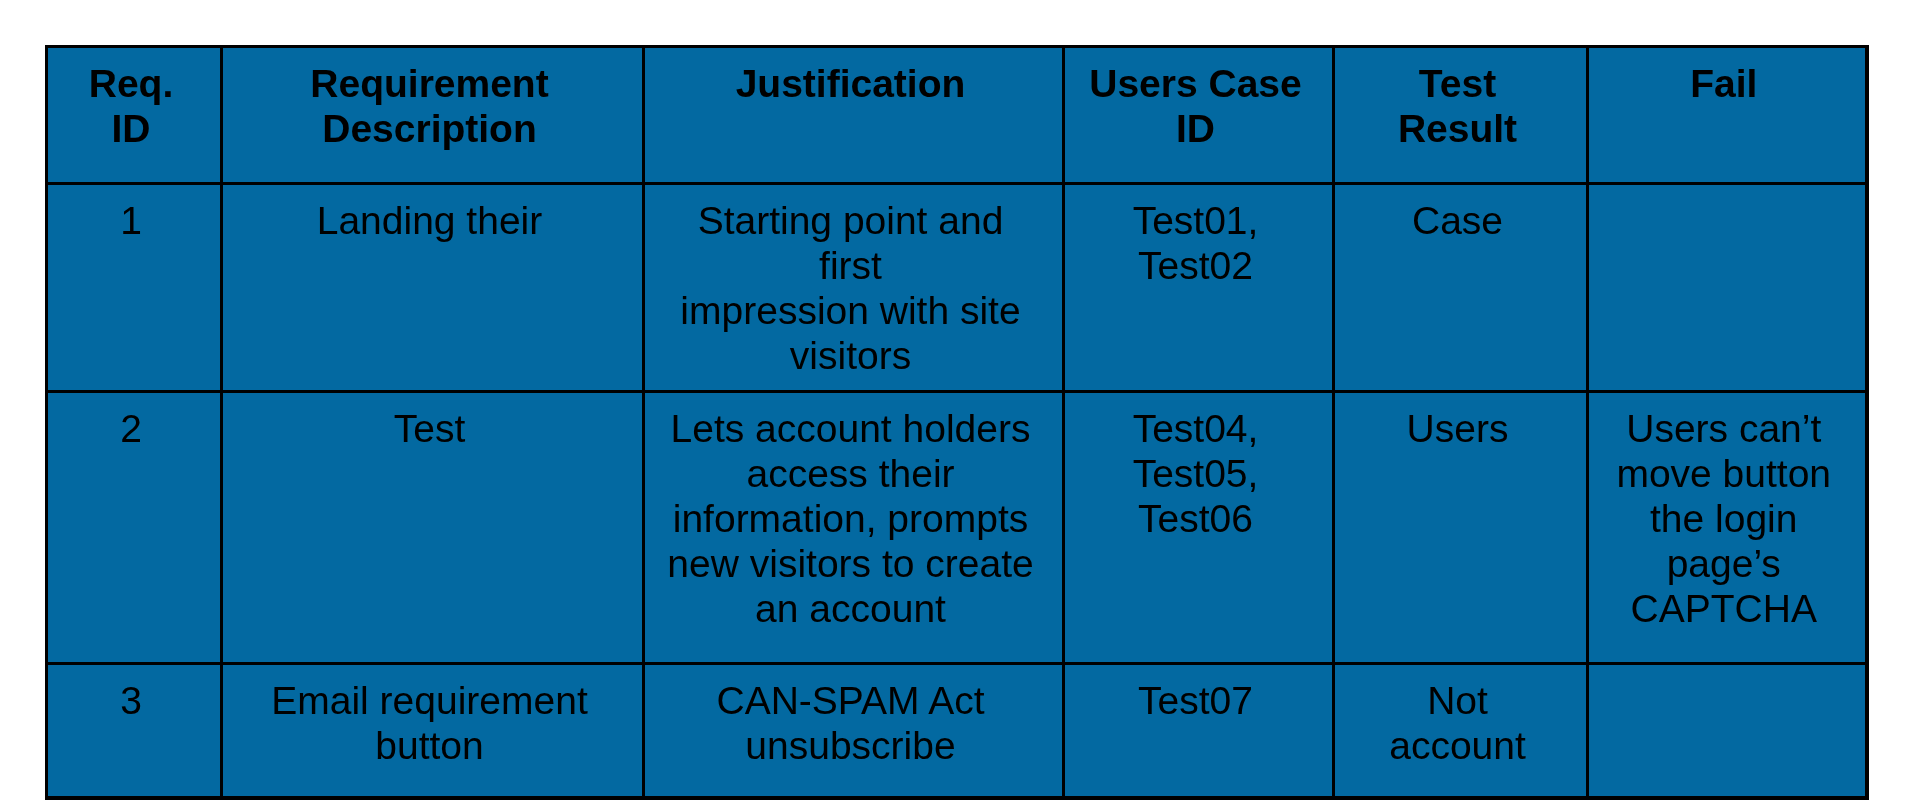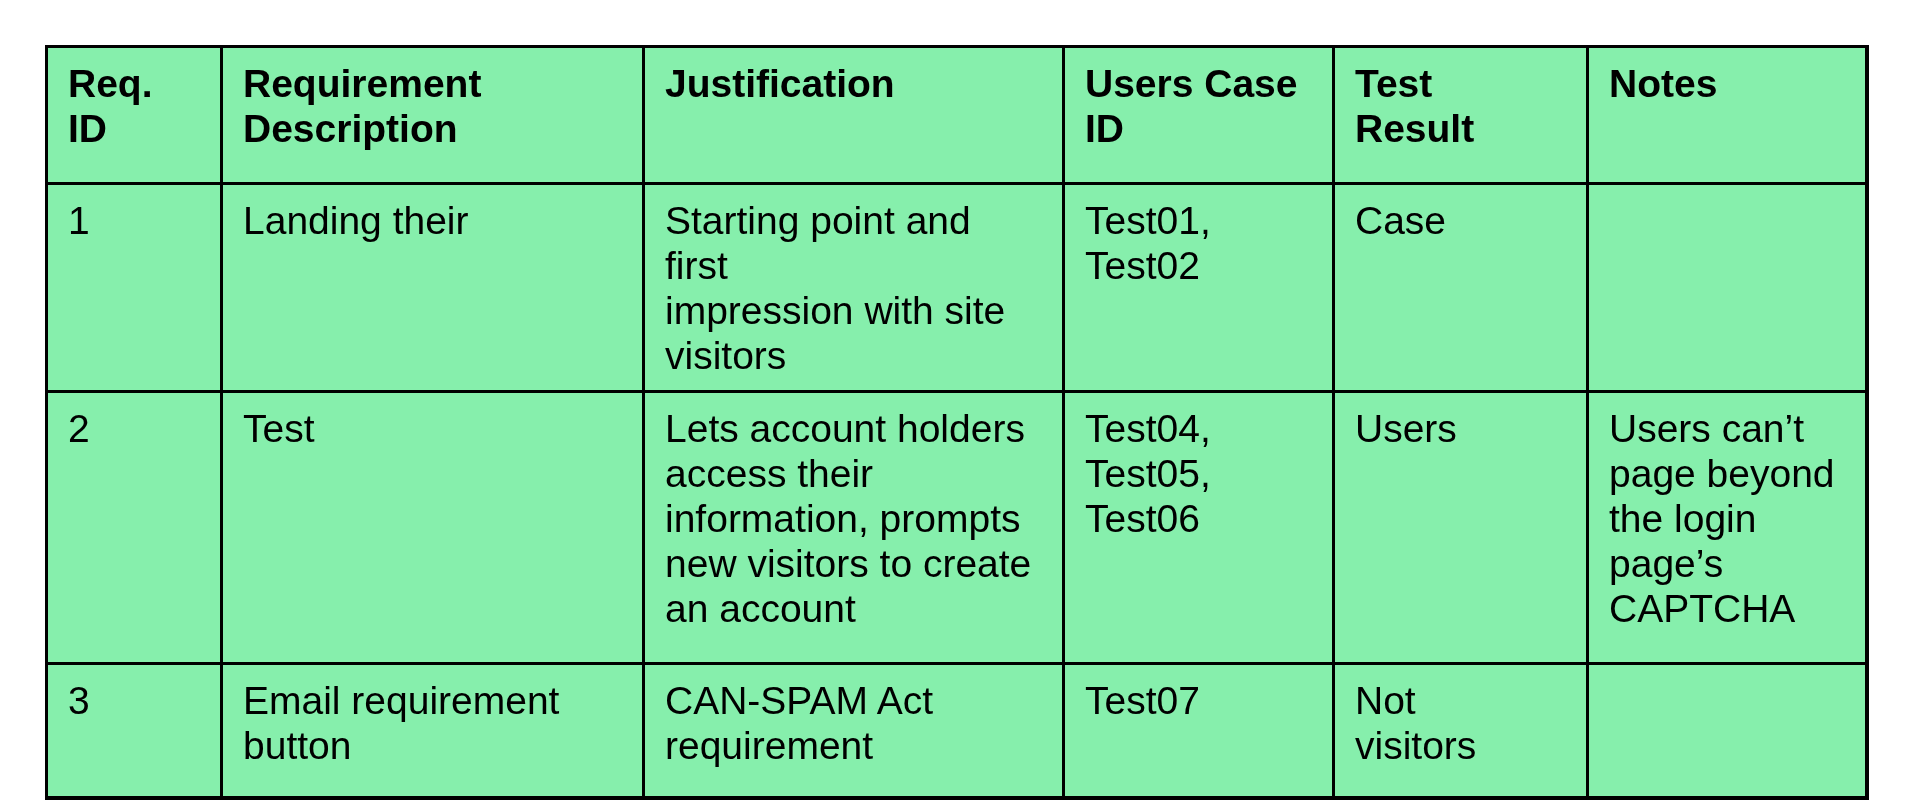--- a/index.html
+++ b/index.html
@@ -23,28 +23,28 @@
     border-collapse: collapse;
     table-layout: fixed;
     border: 3px solid #000000;
     border-bottom-width: 4px;
     border-right-width: 4px;
   }
   table.req-table th,
   table.req-table td {
     border: 3px solid #000000;
     vertical-align: top;
-    text-align: left;
+    text-align: center;
     padding: 13px 26px 12px 20px;
     font-size: 39px;
     line-height: 45px;
     white-space: pre-line;
     overflow: hidden;
     color: #000000;
-    background: #86efac;
+    background: #0369a1;
   }
   table.req-table th {
     font-weight: bold;
   }
   table.req-table td {
     font-weight: normal;
   }
 </style>
 </head>
 <body>
@@ -61,21 +61,21 @@
     </colgroup>
     <thead>
       <tr style="height:137px">
         <th>Req. ID</th>
         <th>Requirement
 Description</th>
         <th>Justification</th>
         <th>Users Case
 ID</th>
         <th>Test Result</th>
-        <th>Notes</th>
+        <th>Fail</th>
       </tr>
     </thead>
     <tbody>
       <tr style="height:168px">
         <td>1</td>
         <td>Landing their</td>
         <td>Starting point and first
 impression with site
 visitors</td>
         <td>Test01,
@@ -89,31 +89,31 @@
         <td>Lets account holders
 access their
 information, prompts
 new visitors to create
 an account</td>
         <td>Test04,
 Test05,
 Test06</td>
         <td>Users</td>
         <td>Users can’t
-page beyond
+move button
 the login
 page’s
 CAPTCHA</td>
       </tr>
       <tr style="height:134px">
         <td>3</td>
         <td>Email requirement
 button</td>
         <td>CAN-SPAM Act
-requirement</td>
+unsubscribe</td>
         <td>Test07</td>
         <td>Not
-visitors</td>
+account</td>
         <td></td>
       </tr>
     </tbody>
   </table>
 </div>
 
 </body></html>

